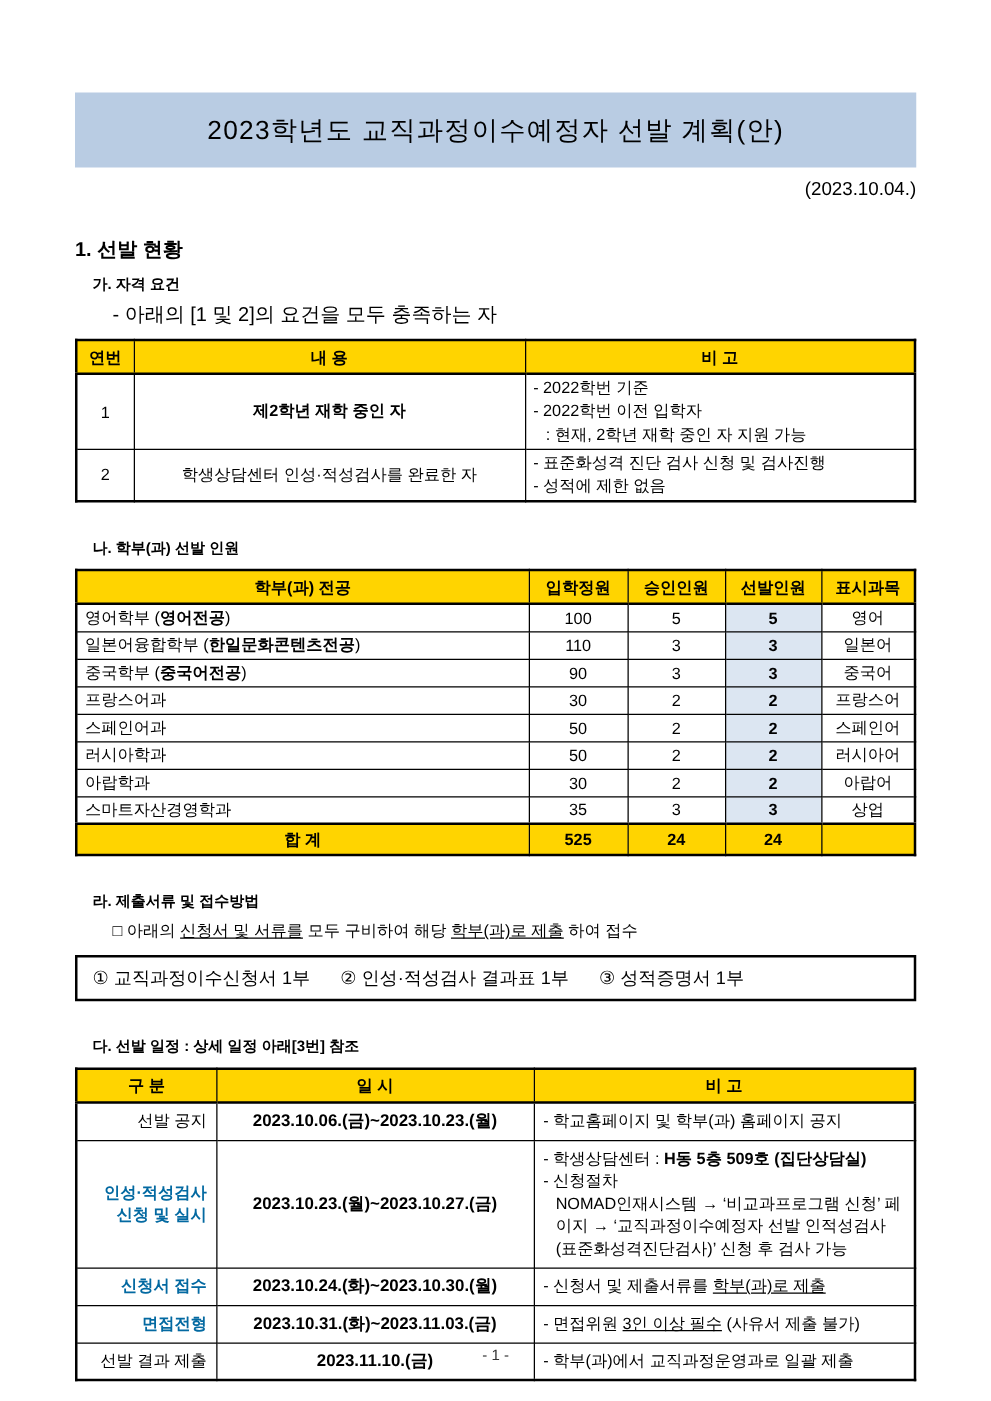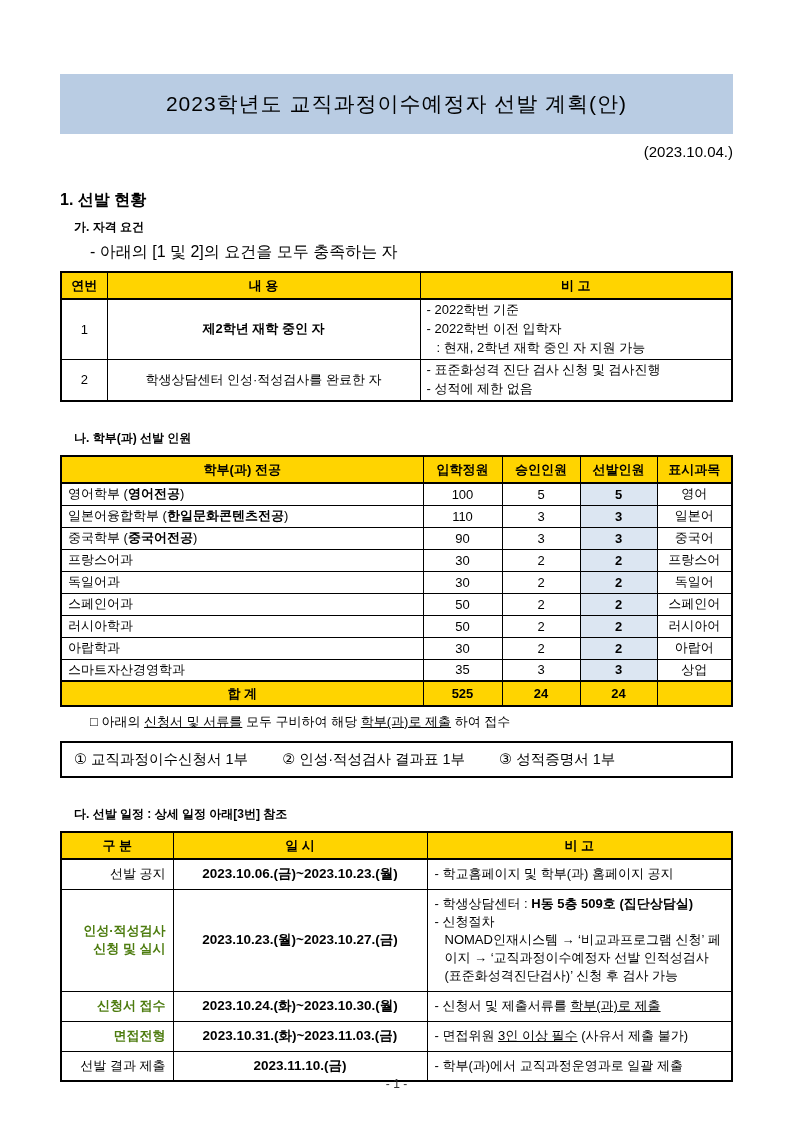--- a/index.html
+++ b/index.html
@@ -80,27 +80,27 @@
 
   
   .submit-note { margin-left: 30px; margin-top: 6px; font-size: 13px; }
   .bu { font-weight: normal; text-decoration: underline; }
   .submit-box {
     margin-top: 10px;
     border: 2px solid #000;
     padding: 7px 12px;
     font-size: 14.5px;
     display: flex;
-    gap: 34px;
+    gap: 24px;
     align-items: center;
   }
 
   
   .t3 .cat { text-align: right; font-weight: normal; }
-  .t3 .cat.blue { color: #4d7c0f; font-weight: bold; }
+  .t3 .cat.blue { color: #0369a1; font-weight: bold; }
   .t3 .date { text-align: center; font-weight: bold; font-size: 13.5px; }
   .t3 td.rk { font-size: 13px; }
   .t3 td { padding: 3px 7px; }
   .t3 .row-sm td { height: 30px; }
   .t3 .row-lg td { height: 102px; }
 
   .footer {
     position: absolute;
     bottom: 30px;
     left: 0;
@@ -198,27 +198,20 @@
         <td class="c">중국어</td>
       </tr>
       <tr>
         <td><span>프랑스어과</span></td>
         <td class="c">30</td>
         <td class="c">2</td>
         <td class="sel">2</td>
         <td class="c">프랑스어</td>
       </tr>
       <tr>
-        <td><span>독일어과</span></td>
-        <td class="c">30</td>
-        <td class="c">2</td>
-        <td class="sel">2</td>
-        <td class="c">독일어</td>
-      </tr>
-      <tr>
         <td><span>스페인어과</span></td>
         <td class="c">50</td>
         <td class="c">2</td>
         <td class="sel">2</td>
         <td class="c">스페인어</td>
       </tr>
       <tr>
         <td><span>러시아학과</span></td>
         <td class="c">50</td>
         <td class="c">2</td>
@@ -242,20 +235,21 @@
       <tr class="total">
         <td>합 계</td>
         <td>525</td>
         <td>24</td>
         <td>24</td>
         <td></td>
       </tr>
     </tbody>
       </table>
 
+    <div class="h2 gap">라. 제출서류 및 접수방법</div>
     <div class="submit-note">
       <span>□ 아래의 </span><span class="bu">신청서 및 서류를</span><span> 모두 구비하여 해당 </span><span class="bu">학부(과)로 제출</span><span> 하여 접수</span>
     </div>
     <div class="submit-box">
       <span>① 교직과정이수신청서 1부</span>
       <span>② 인성·적성검사 결과표 1부</span>
       <span>③ 성적증명서 1부</span>
     </div>
 
     <div class="h2 gap">다. 선발 일정 : 상세 일정 아래[3번] 참조</div>

